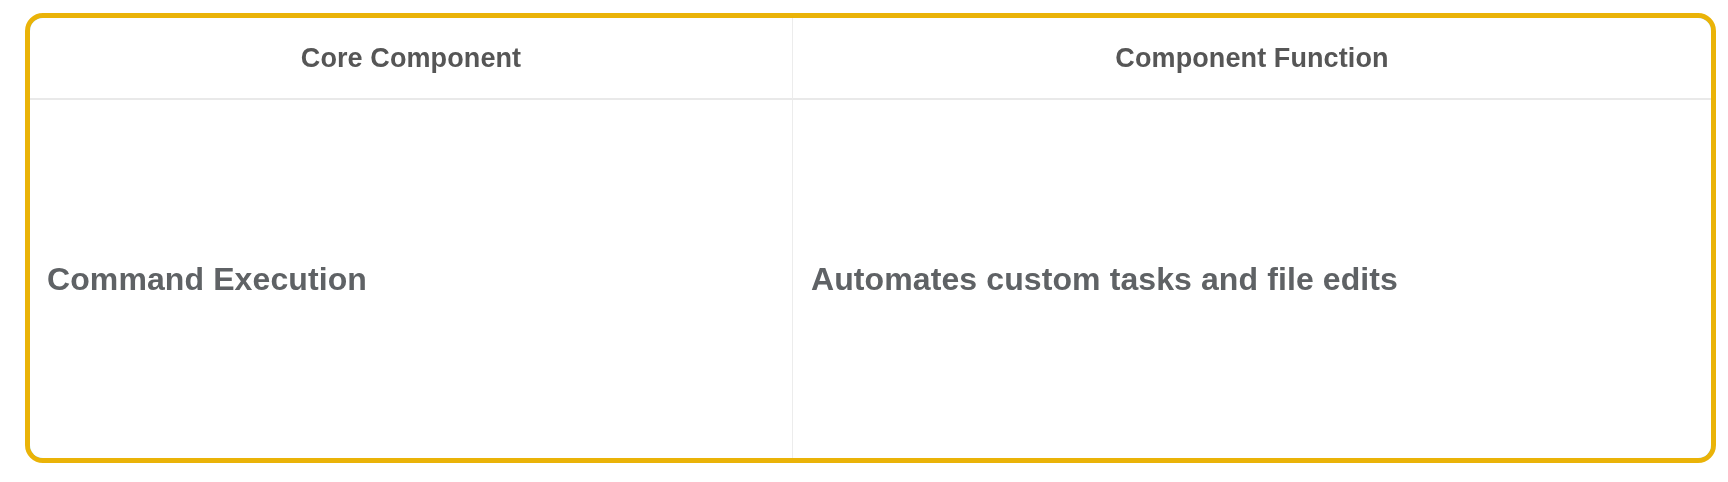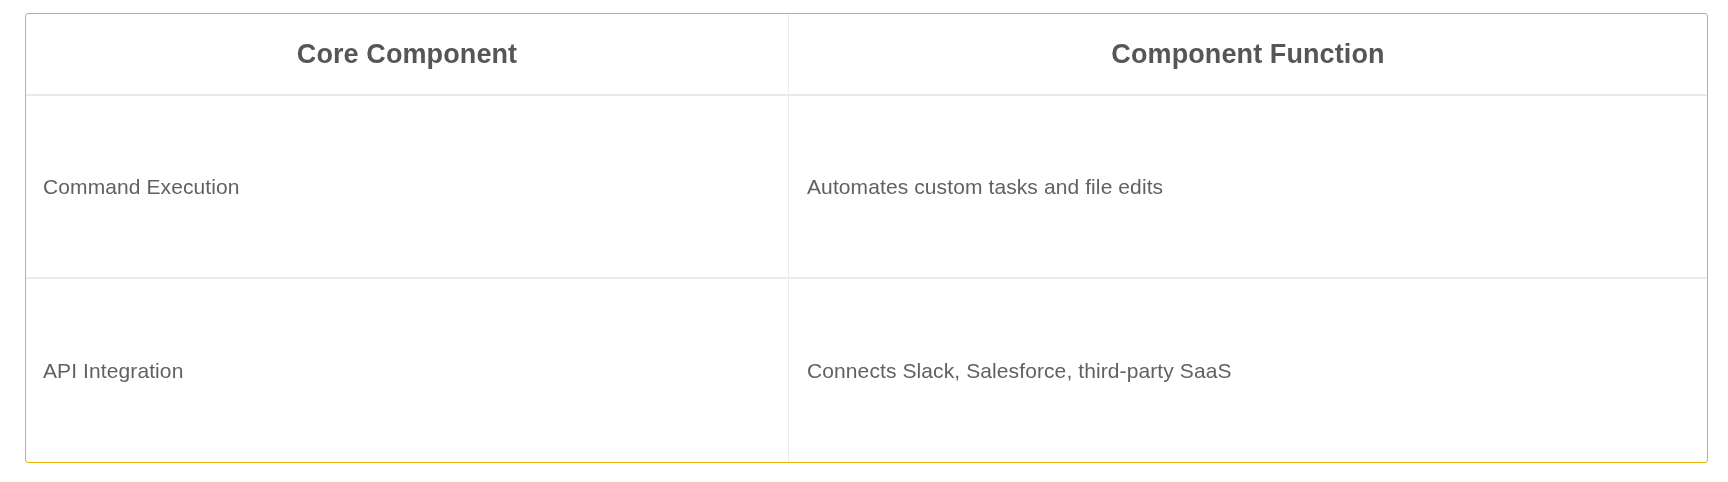--- a/index.html
+++ b/index.html
@@ -31,22 +31,22 @@
     box-sizing: border-box;
   }
 
   table.data-table {
     width: 100%;
     height: 100%;
     border-collapse: separate;
     border-spacing: 0;
     table-layout: fixed;
     background: #7dd3fc;
-    border: 1px solid #eab308;
-    border-radius: 3px;
+    border: 5px solid #eab308;
+    border-radius: 18px;
     overflow: hidden;
   }
 
   table.data-table col.col-left  { width: 763px; }
   table.data-table col.col-right { width: 918px; }
 
   thead th {
     height: 82px;
     padding: 0 14px;
     box-sizing: border-box;
@@ -62,22 +62,22 @@
   }
 
   thead th.th-left {
     border-right: 1px solid #ececec;
   }
 
   tbody td {
     height: 82px;
     box-sizing: border-box;
     vertical-align: middle;
-    font-size: 21px;
-    font-weight: normal;
+    font-size: 32px;
+    font-weight: bold;
     color: #5f6265;
     background: #ffffff;
     border-bottom: 2px solid #ececec;
     white-space: nowrap;
     letter-spacing: 0.1px;
   }
 
   tbody td.cell-left {
     padding-left: 17px;
     border-right: 1px solid #ececec;
@@ -105,20 +105,16 @@
         <tr>
           <th class="th-left">Core Component</th>
           <th class="th-right">Component Function</th>
         </tr>
       </thead>
       <tbody>
         <tr>
           <td class="cell-left">Command Execution</td>
           <td class="cell-right">Automates custom tasks and file edits</td>
         </tr>
-        <tr>
-          <td class="cell-left">API Integration</td>
-          <td class="cell-right">Connects Slack, Salesforce, third-party SaaS</td>
-        </tr>
       </tbody>
     </table>
   </div>
 </div>
 
 </body></html>

